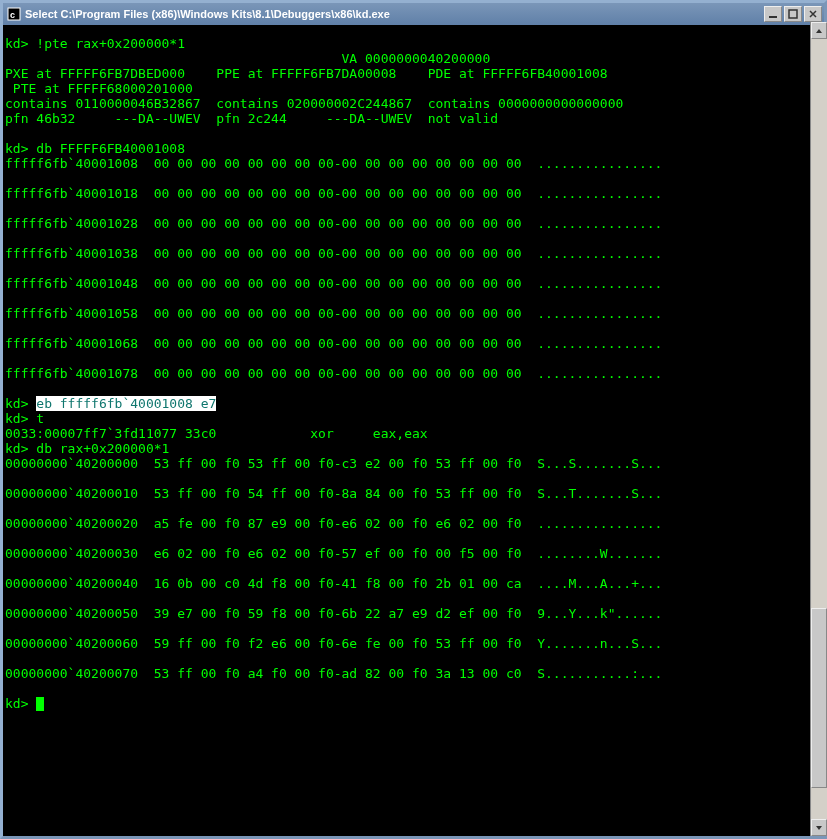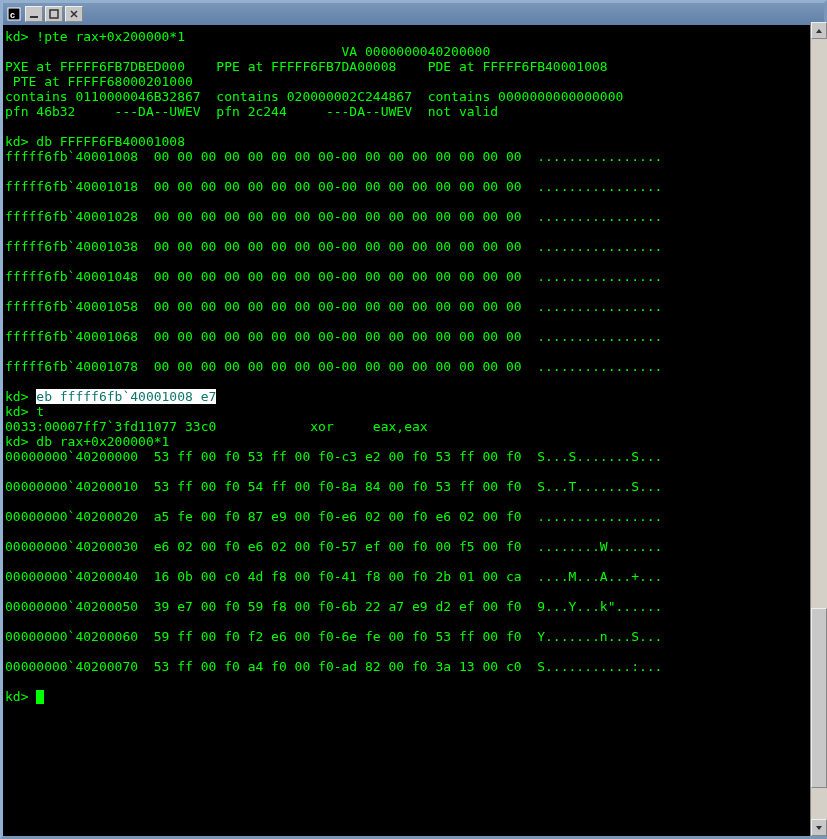--- a/index.html
+++ b/index.html
@@ -59,21 +59,21 @@
   cursor: pointer;
 }
 .win-btn svg { width: 10px; height: 10px; }
 .terminal {
   flex: 1;
   background: #000;
   color: #0f0;
   font-family: "Lucida Console", Consolas, monospace;
   font-size: 13px;
   line-height: 15px;
-  padding: 4px 2px;
+  padding: 11px 2px;
   overflow: auto;
   white-space: pre;
   position: relative;
 }
 .terminal::-webkit-scrollbar { width: 17px; background:#d4d0c8; }
 .terminal::-webkit-scrollbar-thumb { background:#c0c0c0; border:1px solid #888; }
 .hl {
   background: #fff;
   color: #0f766e;
 }
@@ -109,20 +109,21 @@
 <body>
 
 <div class="window">
   <div class="titlebar">
     <span class="icon">
       <svg viewBox="0 0 14 14">
           <rect x="1" y="1" width="12" height="12" fill="#000" stroke="#fff" stroke-width="1"></rect>
           <text x="3" y="11" font-size="9" fill="#fff">c</text>
         </svg>
     </span>
+    <span class="title">Select C:\Program Files (x86)\Windows Kits\8.1\Debuggers\x86\kd.exe</span>
     <div class="win-buttons">
       <div class="win-btn">
         <svg viewBox="0 0 10 10">
             <rect x="1" y="7" width="8" height="2" fill="#333"></rect>
           </svg>
       </div>
       <div class="win-btn">
         <svg viewBox="0 0 10 10">
             <rect x="1" y="1" width="8" height="8" fill="none" stroke="#333" stroke-width="1.5"></rect>
           </svg>

